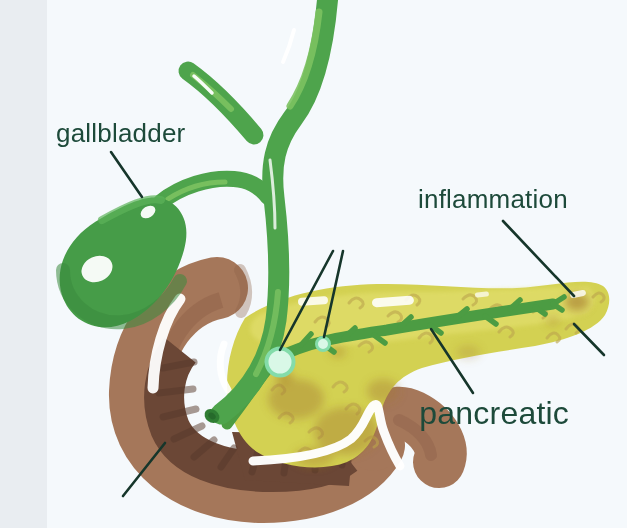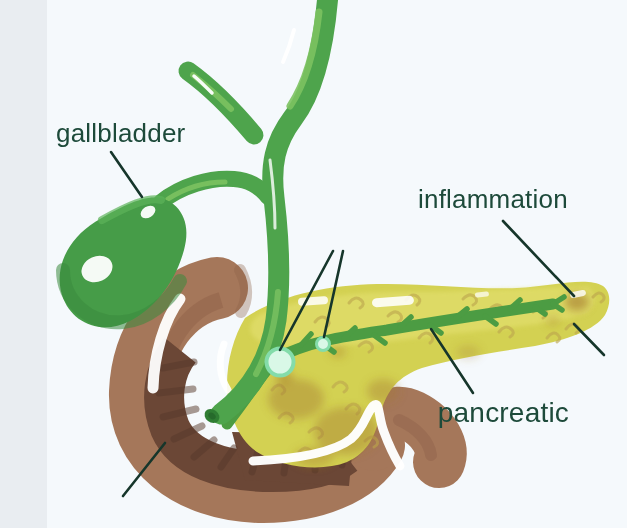--- a/index.html
+++ b/index.html
@@ -10,21 +10,21 @@
     --duo:#a5775a; --duo_shade:#8d6048; --lumen:#6b4736; --folds:#57392b;
     --panc:#d3d152; --panc_light:#e1de6c; --squiggle:#bda74e; --inflam:#a3762e;
     --stone:#d9f8e7; --stone_ring:#84dcaa; --hl:#ffffff;
   }
   html,body{margin:0;padding:0;}
   body{background:#e9edf1;font-family:"Liberation Sans","DejaVu Sans",sans-serif;}
   .stage{position:relative;width:627px;height:528px;overflow:hidden;background:var(--bg);margin-left:47px;}
   .stage svg{position:absolute;left:0;top:0;}
   .lbl{position:absolute;color:var(--label_text);font-size:26px;font-weight:500;
        letter-spacing:.2px;line-height:30px;white-space:nowrap;user-select:none;}
-  .lbl2{position:absolute;color:var(--label_text);font-size:28px;font-weight:500;
+  .lbl2{position:absolute;color:var(--label_text);font-size:32px;font-weight:500;
         letter-spacing:.2px;line-height:36px;text-align:right;width:190px;}
   
   .bgrect{fill:var(--bg);}
   .duoC{stroke:var(--duo);fill:none;}
   .duoShade{stroke:var(--duo_shade);fill:none;}
   .lumenS{stroke:var(--lumen);fill:none;}
   .lumenF{fill:var(--lumen);}
   .fold{stroke:var(--folds);stroke-width:7;stroke-linecap:round;opacity:.5;}
   .pancBody{fill:var(--panc);}
   .pancLight{fill:var(--panc_light);}

